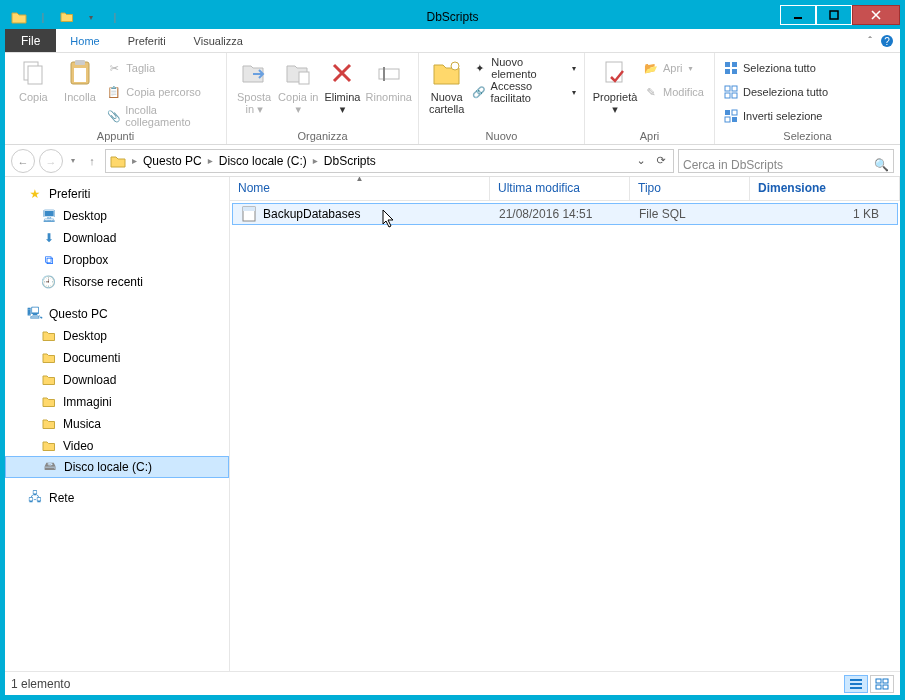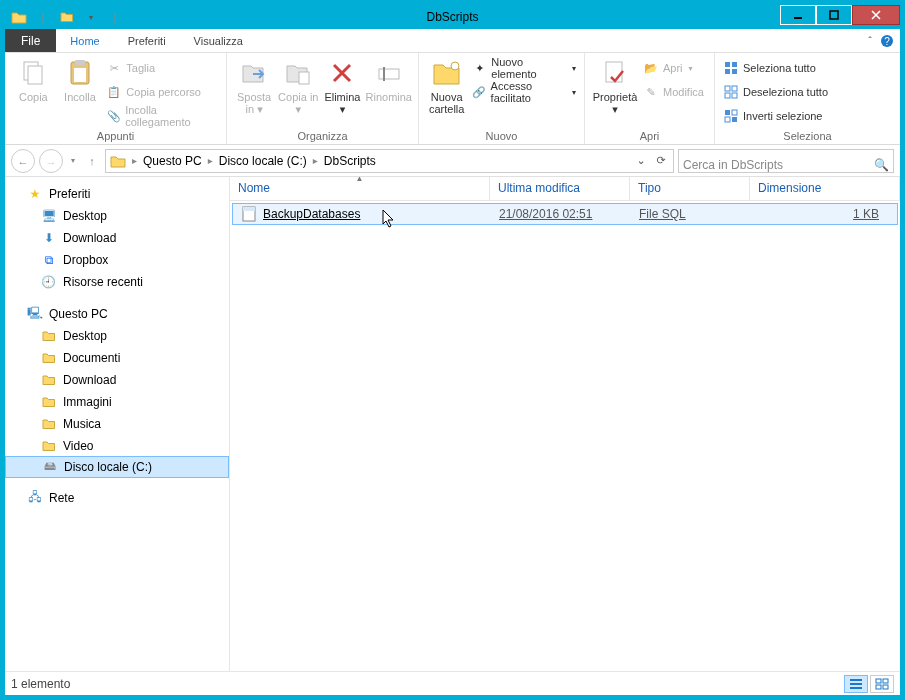--- a/index.html
+++ b/index.html
@@ -53,24 +53,24 @@
   .tree-item.selected { background:#cde8ff; border:1px solid #7abdff; margin:-1px 0;}
   .tree-spacer { height:10px;}
   .tree-chevron { width:12px; display:inline-block; color:#888; font-size:9px; margin-left:-14px;}
   
   .listview { flex:1; display:flex; flex-direction:column;}
   .lv-header { height:24px; border-bottom:1px solid #e6e6e6; display:flex; font-size:12px; color:#1a5fb4;}
   .lv-col { border-right:1px solid #e6e6e6; padding:4px 8px; position:relative;}
   .lv-col.name { width:260px;}
   .lv-col.mod  { width:140px;}
   .lv-col.type { width:120px;}
-  .lv-col.size { flex:1; }
+  .lv-col.size { flex:1;font-weight:bold; }
   .lv-sort { position:absolute; top:-3px; left:50%; transform:translateX(-50%); font-size:8px; color:#777;}
   .lv-row { height:22px; display:flex; align-items:center; font-size:12px; border:1px solid #7abdff; background:#eaf4ff; margin:2px 2px 0 2px;}
-  .lv-cell { padding:0 8px;text-decoration:underline;}
+  .lv-cell { padding:0 8px;}
   .lv-cell.name { width:258px; display:flex; align-items:center; gap:6px;}
   .lv-cell.mod { width:140px; color:#555;}
   .lv-cell.type { width:120px; color:#555;}
   .lv-cell.size { flex:1; text-align:right; padding-right:18px; color:#555;}
   .cursor { position:absolute; pointer-events:none;}
   
   .statusbar { height:24px; border-top:1px solid #e6e6e6; display:flex; align-items:center; justify-content:space-between; padding:0 6px; font-size:12px; color:#444;}
   .viewbtns { display:flex; gap:2px;}
   .viewbtn { width:24px; height:18px; border:1px solid #ccc; display:flex; align-items:center; justify-content:center; font-size:10px; color:#1979ca;}
   .viewbtn.active { background:#cde8ff; border-color:#7abdff;}
@@ -445,21 +445,21 @@
       <div class="lv-row">
         <div class="lv-cell name">
           <span>
               <svg width="16" height="16">
                 <rect x="2" y="1" width="12" height="14" fill="#fff" stroke="#888"></rect>
                 <rect x="2" y="1" width="12" height="4" fill="#d9e8f7"></rect>
               </svg>
             </span>
           <span>BackupDatabases</span>
         </div>
-        <div class="lv-cell mod">21/08/2016 02:51</div>
+        <div class="lv-cell mod">21/08/2016 14:51</div>
         <div class="lv-cell type">File SQL</div>
         <div class="lv-cell size">1 KB</div>
       </div>
 
       <svg class="cursor" style="left:152px; top:32px" width="16" height="20">
         <path d="M1 1 L1 15 L4 12 L7 18 L9 17 L6 11 L11 11 Z" fill="#fff" stroke="#000" stroke-width="1"></path>
       </svg>
     </div>
   </div>
 

